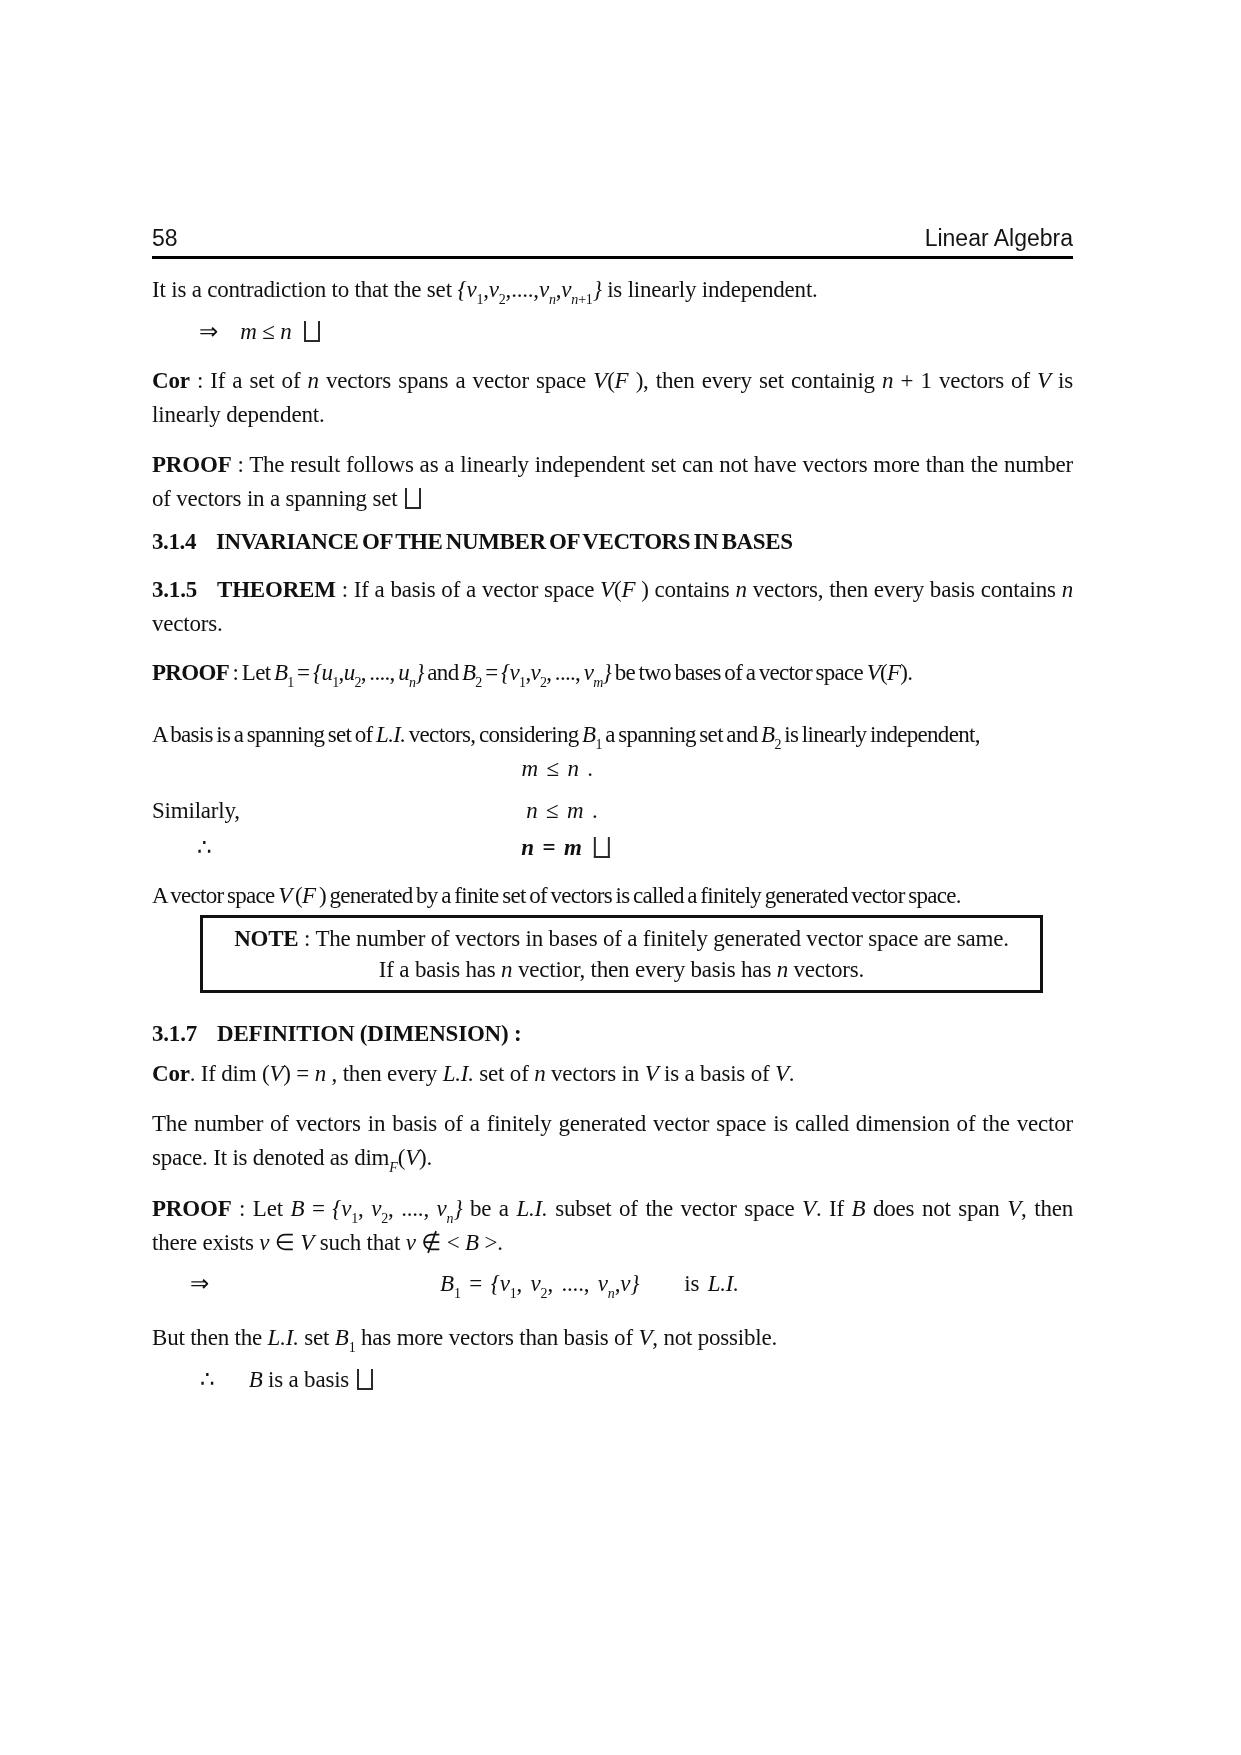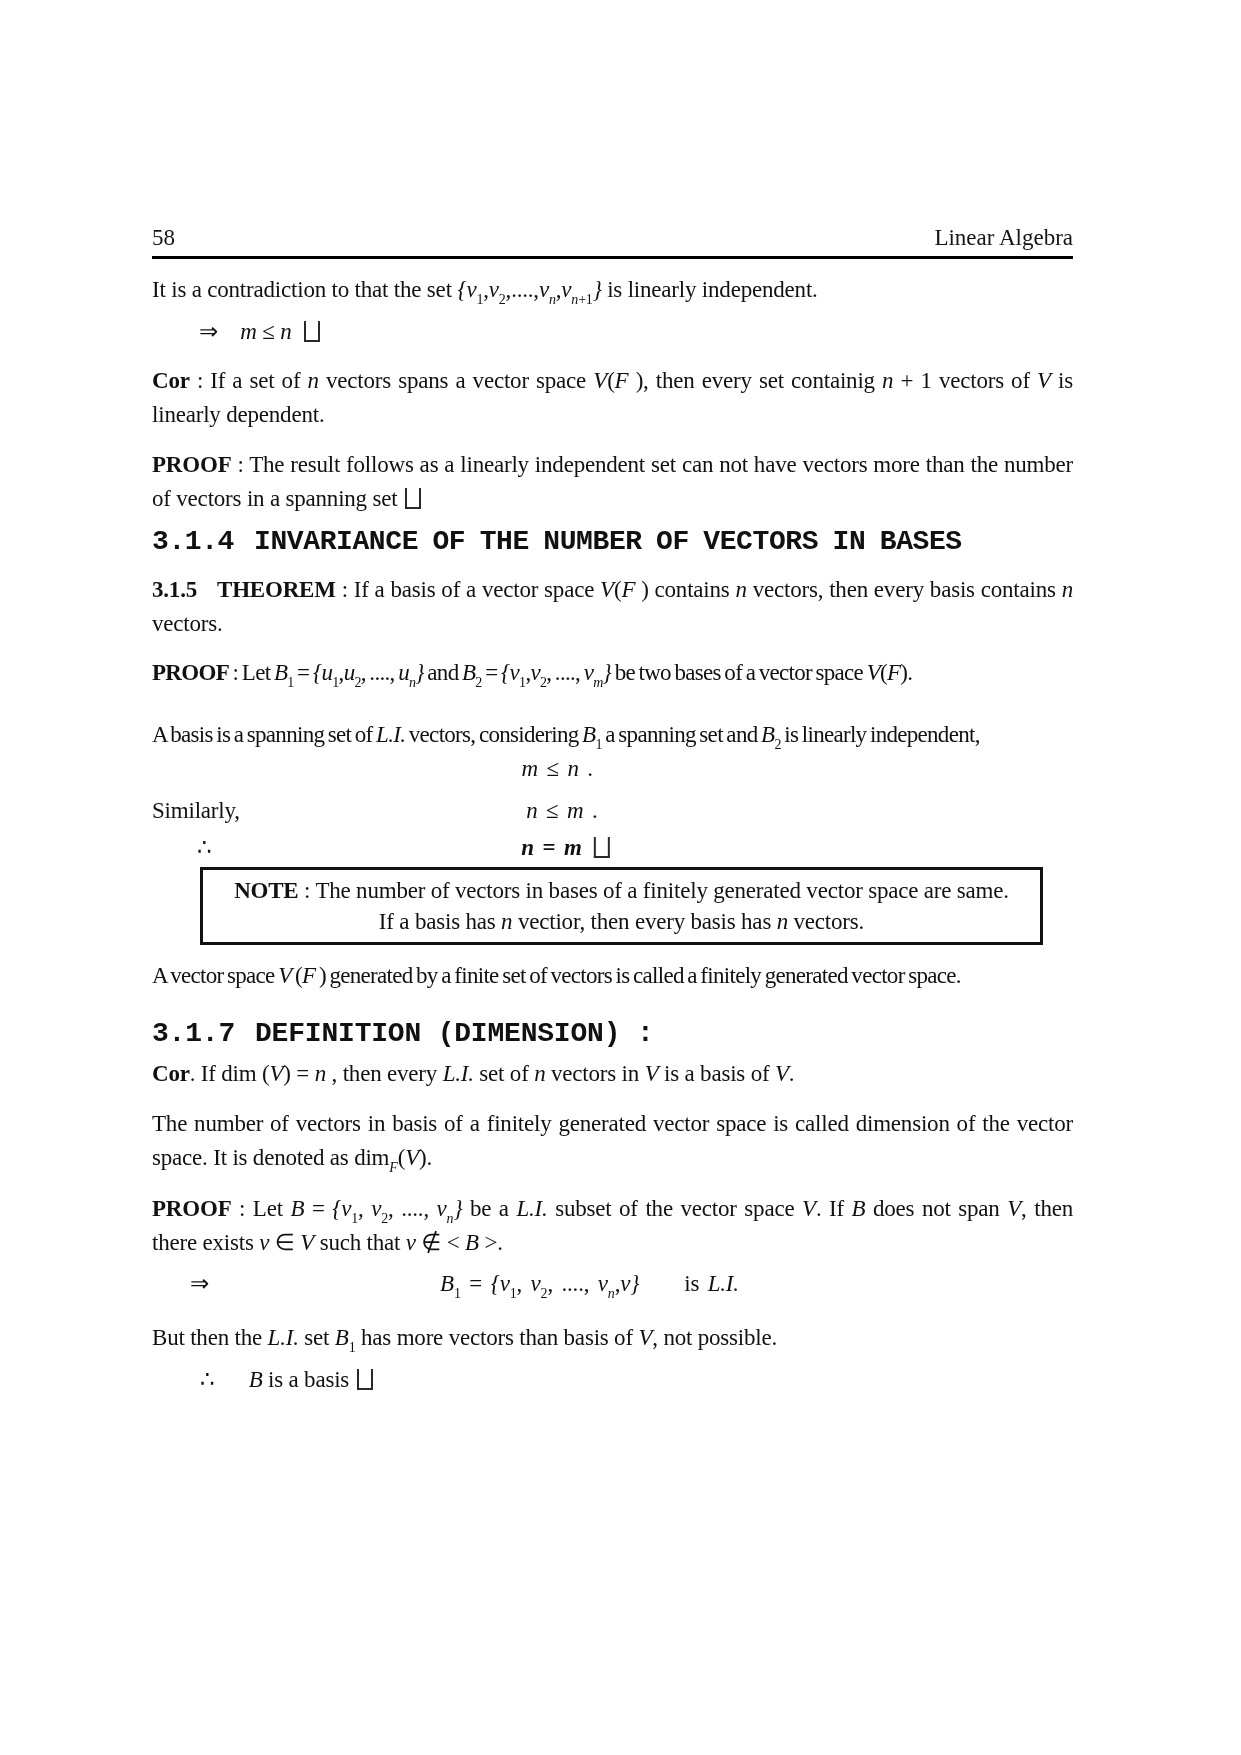--- a/index.html
+++ b/index.html
@@ -5,26 +5,26 @@
   html,body{margin:0;padding:0;background:#e8e8e8;}
   .page{
     width:1241px;height:1755px;background:#ffffff;position:relative;
     font-family:"Liberation Serif", serif;color:#111111;overflow:hidden;
     margin:0 auto;
   }
   .content{position:absolute;left:152px;top:0;width:921px;}
   .pagehead{
     display:flex;justify-content:space-between;align-items:flex-end;
     margin-top:224px;padding-bottom:4px;border-bottom:3px solid #000;
-    font-family:Liberation Serif, serif;font-size:23px;line-height:28px;color:#151515;
+    font-family:Liberation Sans, sans-serif;font-size:23px;line-height:28px;color:#151515;
   }
   .blk{font-size:23px;line-height:34px;letter-spacing:-0.2px;}
   .just{text-align:justify;}
   .fit{white-space:nowrap;letter-spacing:-0.7px;word-spacing:-1.5px;}
-  .hd{font-weight:bold;font-size:28px;font-family:Liberation Mono, monospace;}
+  .hd{font-weight:bold;font-size:23px;}
   .tight{word-spacing:-2px;letter-spacing:-0.4px;}
   .it{font-style:italic;}
   .bd{font-weight:bold;}
   .sb{font-size:14px;vertical-align:-7px;line-height:0;}
   .sym{letter-spacing:0;}
   .gap{display:inline-block;height:1px;}
   .qed{
     display:inline-block;width:12px;height:19px;
     border:2px solid #2a2a2a;border-top:none;
     vertical-align:-3px;margin:0 2px;
@@ -61,25 +61,25 @@
           <span class="ctr" style="left: 44%;"><span class="it">m</span><span> ≤ </span><span class="it">n</span><span> .</span></span>
         </div>
         <div class="blk row" style="margin-top: 8px;">
           <span class="lft" style="left: 0px;"><span>Similarly,</span></span>
           <span class="ctr" style="left: 44.5%;"><span class="it">n</span><span> ≤ </span><span class="it">m</span><span> .</span></span>
         </div>
         <div class="blk row" style="margin-top: 3px;">
           <span class="lft" style="left: 45px;"><span class="sym">∴</span></span>
           <span class="ctr" style="left: 45%; font-weight: bold;"><span class="it">n</span><span> = </span><span class="it">m</span><span class="gap" style="width: 10px;"></span><span class="qed"></span></span>
         </div>
+        <div class="blk just fit" style="margin-top: 14px;"><span>A vector space </span><span class="it">V</span><span> (</span><span class="it">F</span><span> ) generated by a finite set of vectors is called a finitely generated vector space.</span></div>
         <div class="blk note" style="margin-top: 2px;">
           <div class="nline"><span class="bd">NOTE</span><span> : The number of vectors in bases of a finitely generated vector space are same.</span></div>
           <div class="nline"><span>If a basis has </span><span class="it">n</span><span> vectior, then every basis has </span><span class="it">n</span><span> vectors.</span></div>
         </div>
-        <div class="blk just fit" style="margin-top: 14px;"><span>A vector space </span><span class="it">V</span><span> (</span><span class="it">F</span><span> ) generated by a finite set of vectors is called a finitely generated vector space.</span></div>
         <div class="blk hd" style="margin-top: 24px;"><span class="bd">3.1.7</span><span class="gap" style="width: 20px;"></span><span class="bd">DEFINITION (DIMENSION)</span><span> :</span></div>
         <div class="blk just" style="margin-top: 6px;"><span class="bd">Cor</span><span>. If dim (</span><span class="it">V</span><span>) = </span><span class="it">n</span><span> , then every </span><span class="it">L.I.</span><span> set of </span><span class="it">n</span><span> vectors in </span><span class="it">V</span><span> is a basis of </span><span class="it">V</span><span>.</span></div>
         <div class="blk just" style="margin-top: 16px;"><span>The number of vectors in basis of a finitely generated vector space is called dimension of the vector space. It is denoted as dim</span><span class="sb it">F</span><span>(</span><span class="it">V</span><span>).</span></div>
         <div class="blk just" style="margin-top: 17px;"><span class="bd">PROOF</span><span> : Let </span><span class="it">B</span><span> = </span><span class="it">{</span><span class="it">v</span><span class="sb">1</span><span>, </span><span class="it">v</span><span class="sb">2</span><span>, ...., </span><span class="it">v</span><span class="sb it">n</span><span class="it">}</span><span> be a </span><span class="it">L.I.</span><span> subset of the vector space </span><span class="it">V</span><span>. If </span><span class="it">B</span><span> does not span </span><span class="it">V</span><span>, then there exists </span><span class="it">v</span><span> ∈ </span><span class="it">V</span><span> such that </span><span class="it">v</span><span> ∉ &lt; </span><span class="it">B</span><span> &gt;.</span></div>
         <div class="blk row" style="margin-top: 7px;">
           <span class="lft" style="left: 38px;"><span class="sym">⇒</span></span>
           <span class="ctr" style="left: 47.5%;"><span class="it">B</span><span class="sb">1</span><span> = </span><span class="it">{</span><span class="it">v</span><span class="sb">1</span><span>, </span><span class="it">v</span><span class="sb">2</span><span>, ...., </span><span class="it">v</span><span class="sb it">n</span><span>,</span><span class="it">v</span><span class="it">}</span><span class="gap" style="width: 45px;"></span><span>is </span><span class="it">L.I.</span></span>
         </div>
         <div class="blk just" style="margin-top: 20px;"><span>But then the </span><span class="it">L.I.</span><span> set </span><span class="it">B</span><span class="sb">1</span><span> has more vectors than basis of </span><span class="it">V</span><span>, not possible.</span></div>
         <div class="blk just" style="padding-left: 48px; margin-top: 8px;"><span class="sym">∴</span><span class="gap" style="width: 34px;"></span><span class="it">B</span><span> is a basis </span><span class="qed"></span></div>

